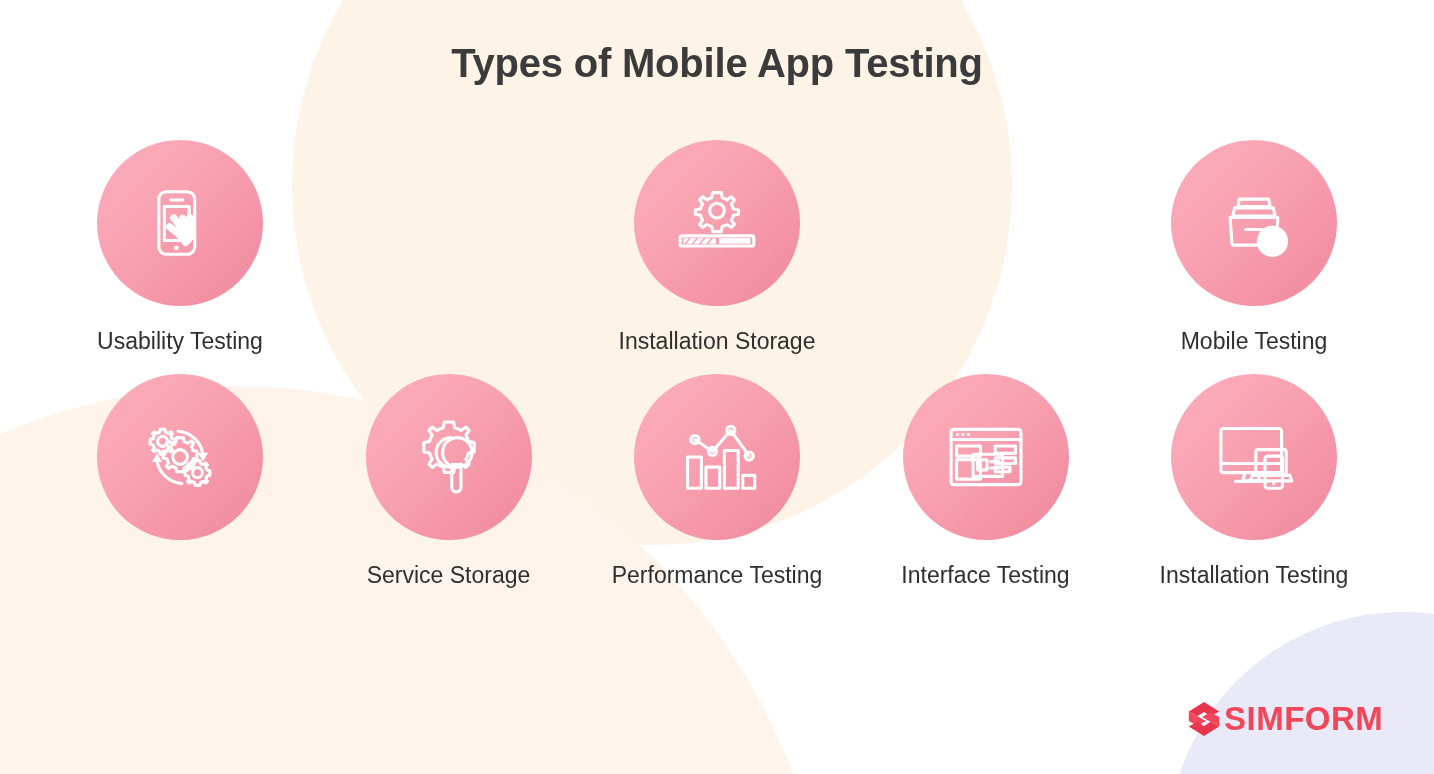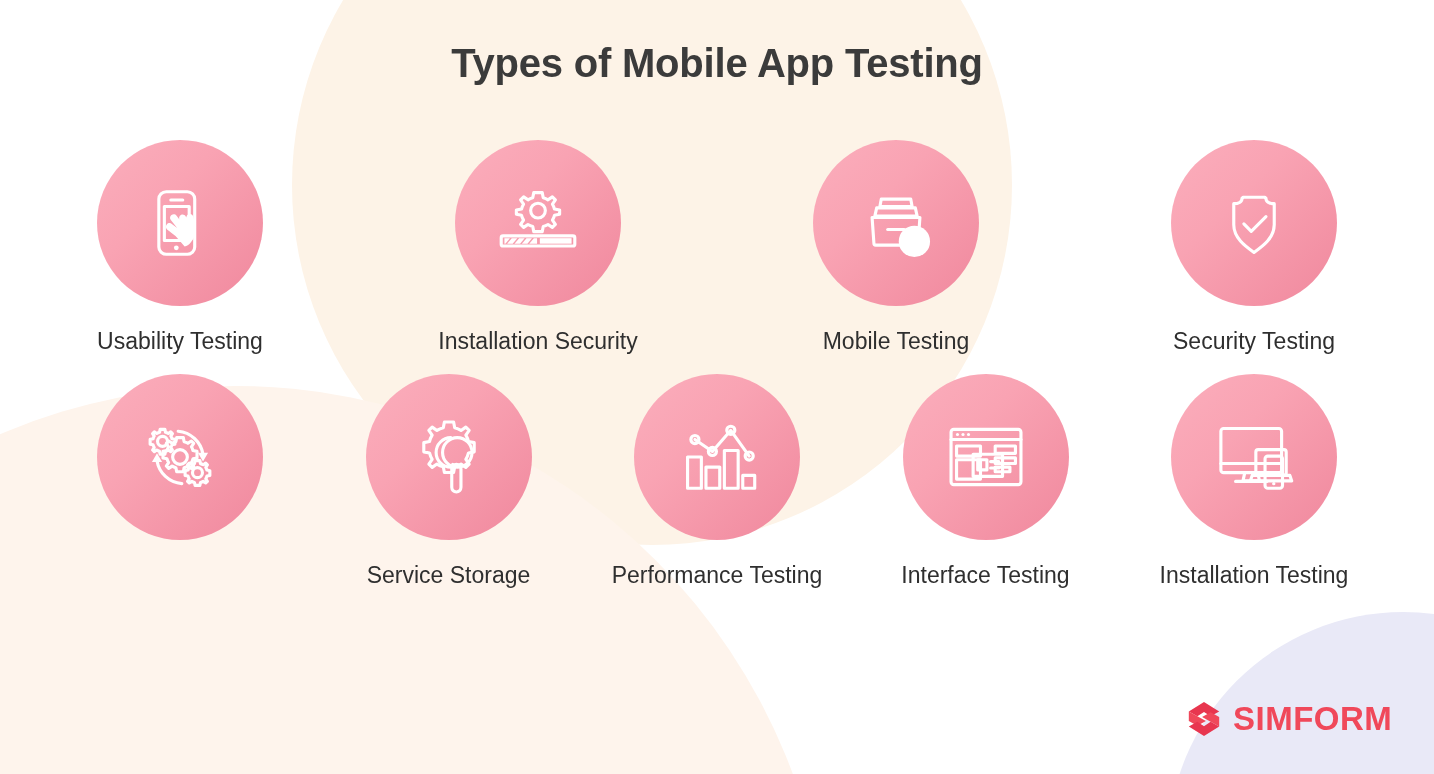--- a/index.html
+++ b/index.html
@@ -113,21 +113,21 @@
     text-align: center;
     white-space: nowrap;
   }
   
   .logo {
     position: absolute;
     left: 1185px;
     top: 700px;
     display: flex;
     align-items: flex-end;
-    gap: 10px;
+    gap: 1px;
   }
   .logo-mark {
     width: 38px;
     height: 38px;
     display: block;
   }
   .logo-text {
     font-size: 33px;
     font-weight: bold;
     color: #F0485A;
@@ -174,48 +174,39 @@
             <g class="icon-fill">
               <path d="M13.5 66.5 h6 l-5 6 h-1 Z"></path>
               <path d="M21.5 66.5 h6 l-5 6 h-6 Z"></path>
               <path d="M29.5 66.5 h6 l-5 6 h-6 Z"></path>
               <path d="M37.5 66.5 h6 l-5 6 h-6 Z"></path>
               <path d="M45.5 66.5 h3.5 v6 h-8.5 Z"></path>
               <rect x="52" y="66.5" width="34.5" height="6"></rect>
             </g>
           </svg>
         </div>
-        <div class="label">Installation Security</div>
+        <div class="label">Installation Storage</div>
       </div>
 
       <div class="item">
         <div class="circle">
           <svg viewBox="0 0 100 100">
             <path class="icon-stroke" stroke-width="4" d="M34 24 h32 l1.5 8 h-35 Z"></path>
             <path class="icon-stroke" stroke-width="4" d="M29 33.5 h42 l2 9 h-46 Z"></path>
             <path class="icon-stroke" stroke-width="4" d="M24 44 h52 l-2 28 a2 2 0 0 1 -2 2 h-44 a2 2 0 0 1 -2 -2 Z"></path>
             <line class="icon-stroke" stroke-width="4" x1="41" y1="57" x2="59" y2="57"></line>
             <circle class="icon-fill" cx="70" cy="70" r="17"></circle>
             <path class="icon-stroke" stroke-width="3.6" stroke-linejoin="round" d="M70 58.5 l2.4 0 l0.7 3.2 a10 10 0 0 1 3 1.25 l2.7 -1.85 l1.8 1.8 l-1.85 2.7 a10 10 0 0 1 1.25 3 l3.2 0.7 l0 2.4 l-3.2 0.7 a10 10 0 0 1 -1.25 3 l1.85 2.7 l-1.8 1.8 l-2.7 -1.85 a10 10 0 0 1 -3 1.25 l-0.7 3.2 l-2.4 0 l-2.4 0 l-0.7 -3.2 a10 10 0 0 1 -3 -1.25 l-2.7 1.85 l-1.8 -1.8 l1.85 -2.7 a10 10 0 0 1 -1.25 -3 l-3.2 -0.7 l0 -2.4 l3.2 -0.7 a10 10 0 0 1 1.25 -3 l-1.85 -2.7 l1.8 -1.8 l2.7 1.85 a10 10 0 0 1 3 -1.25 l0.7 -3.2 Z" fill="#F494A8"></path>
             <circle class="icon-stroke" stroke-width="3.6" cx="70" cy="70" r="4.6" fill="#F494A8"></circle>
           </svg>
         </div>
         <div class="label">Mobile Testing</div>
       </div>
 
 
-      <div class="item">
-        <div class="circle">
-          <svg viewBox="0 0 100 100">
-            <path class="icon-stroke" stroke-width="4" d="M38 22 h24 a1 1 0 0 0 1 1 c0 4 4 6 9 6 v23 c0 14 -12 23 -22 30 c-10 -7 -22 -16 -22 -30 V29 c5 0 9 -2 9 -6 a1 1 0 0 0 1 -1 Z"></path>
-            <polyline class="icon-stroke" stroke-width="5" points="39,51 47,59 63,43"></polyline>
-          </svg>
-        </div>
-        <div class="label">Security Testing</div>
-      </div>
 
     </div>
 
     <div class="row">
 
       <div class="item">
         <div class="circle">
           <svg viewBox="0 0 100 100">
             <path class="icon-stroke" stroke-width="3" d="M50 29 l3.6 0 l0.9 4.4 a14 14 0 0 1 4.1 1.7 l3.7 -2.5 l2.6 2.6 l-2.5 3.7 a14 14 0 0 1 1.7 4.1 l4.4 0.9 l0 3.6 l0 3.6 l-4.4 0.9 a14 14 0 0 1 -1.7 4.1 l2.5 3.7 l-2.6 2.6 l-3.7 -2.5 a14 14 0 0 1 -4.1 1.7 l-0.9 4.4 l-3.6 0 l-3.6 0 l-0.9 -4.4 a14 14 0 0 1 -4.1 -1.7 l-3.7 2.5 l-2.6 -2.6 l2.5 -3.7 a14 14 0 0 1 -1.7 -4.1 l-4.4 -0.9 l0 -3.6 l0 -3.6 l4.4 -0.9 a14 14 0 0 1 1.7 -4.1 l-2.5 -3.7 l2.6 -2.6 l3.7 2.5 a14 14 0 0 1 4.1 -1.7 l0.9 -4.4 Z"></path>
             <circle class="icon-stroke" stroke-width="3" cx="50" cy="50" r="8"></circle>

